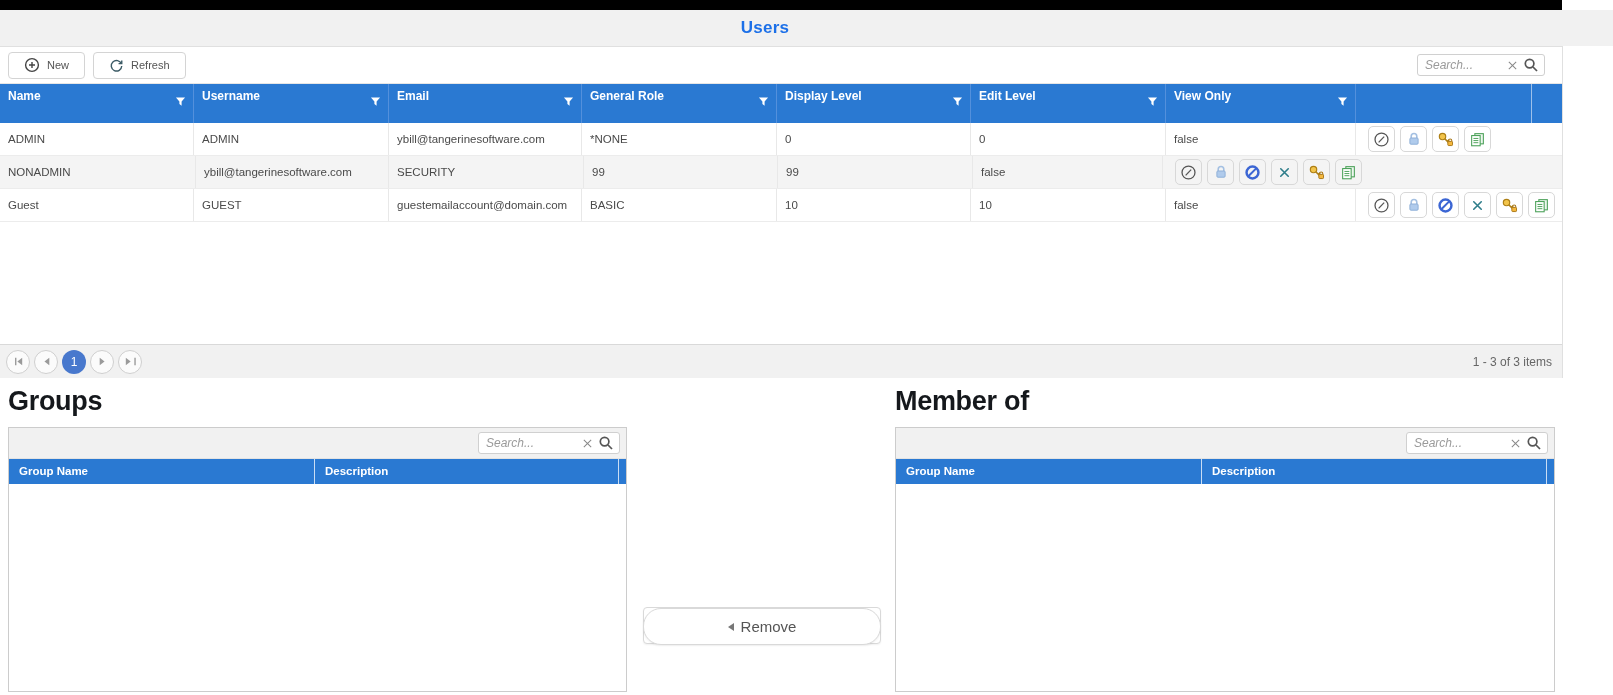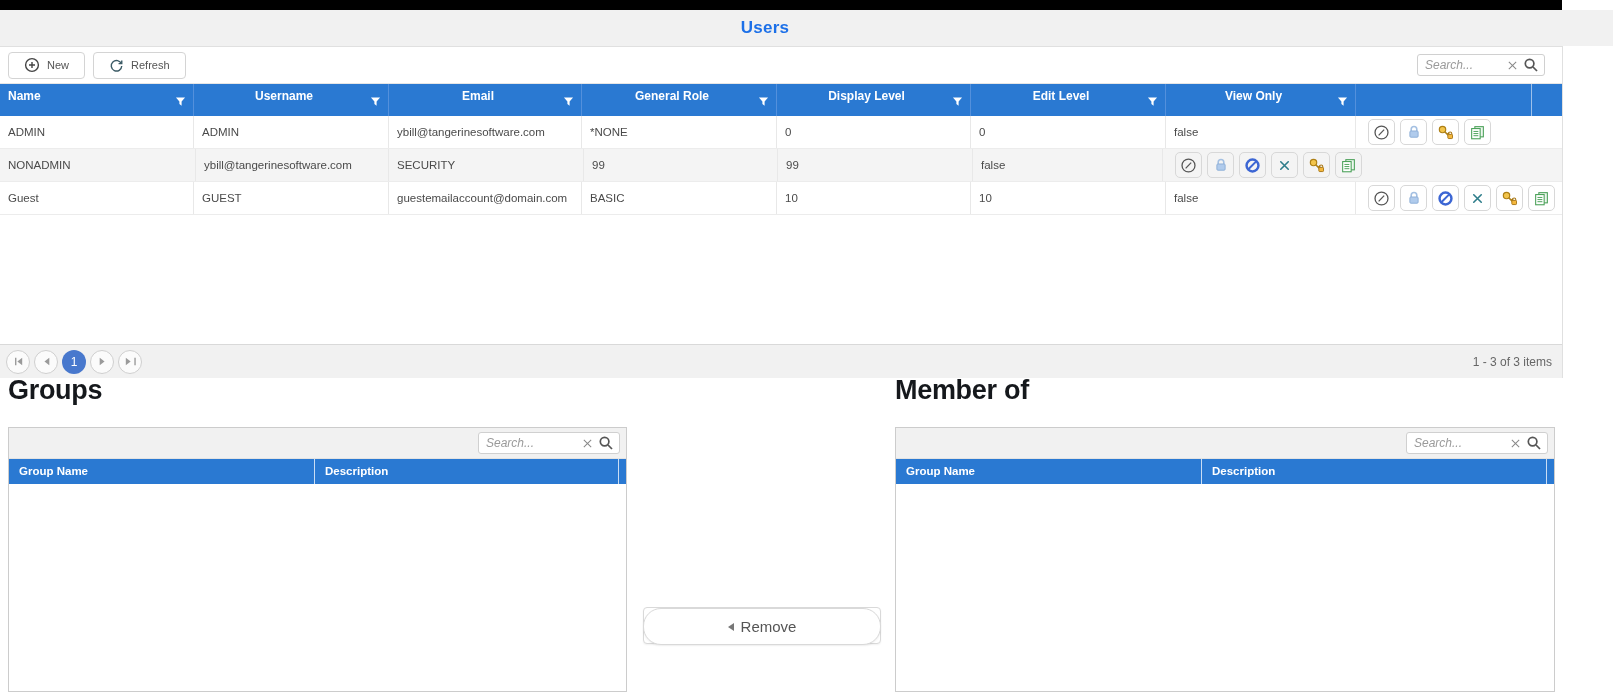--- a/index.html
+++ b/index.html
@@ -25,24 +25,24 @@
 
   .search-box { display:inline-flex; align-items:center; height:22px; width:128px;
                 background:#fff; border:1px solid #d0d0d0; border-radius:3px; padding:0 5px 0 7px; }
   .search-box input { flex:1; min-width:0; border:0; outline:0; font-size:12px; color:#444;
                       font-family:inherit; background:transparent; }
   .search-box input::placeholder { color:#9a9a9a; font-style:italic; }
   .search-box .clear-x { margin:0 5px 0 3px; cursor:pointer; display:flex; }
   .search-box .mag { cursor:pointer; display:flex; }
   .grid-toolbar .search-box { margin-left:auto; }
 
-  .g-header { height:32px; background:#2a79d2; display:flex; }
+  .g-header { height:39px; background:#2a79d2; display:flex; }
   .g-hcell { position:relative; color:#fff; font-size:12px; font-weight:bold;
              line-height:25px; padding:0 22px 0 8px; white-space:nowrap; overflow:hidden; }
-  .g-hcell + .g-hcell { border-left:1px solid #5390dc;text-align:center; }
+  .g-hcell + .g-hcell { border-left:1px solid #5390dc; }
   .g-hcell .funnel { position:absolute; right:7px; top:7px; }
   .hw0{width:193px}.hw1{width:195px}.hw2{width:193px}.hw3{width:195px}
   .hw4{width:194px}.hw5{width:195px}.hw6{width:190px}
   .hw-actions{flex:1}
   .hw-stub{width:10px; border-left:1px solid #9ec1ea !important;}
 
   .g-row { height:33px; display:flex; background:#fff; border-bottom:1px solid #ececec; }
   .g-row.alt { background:#f4f4f4; }
   .g-cell { font-size:11.5px; color:#4a4a4a; line-height:32px; padding:0 8px;
             white-space:nowrap; overflow:hidden; }
@@ -54,21 +54,21 @@
 
   .pager { height:34px; background:#f1f1f1; border-top:1px solid #d9d9d9;
            display:flex; align-items:center; padding:0 10px 0 6px; gap:4px; }
   .pg-btn { width:24px; height:24px; border-radius:50%; border:1px solid #cfcfcf; background:#fbfbfb;
             display:flex; align-items:center; justify-content:center; cursor:pointer; }
   .pg-current { width:24px; height:24px; border-radius:50%; background:#4878cd; color:#fff;
                 font-size:12px; display:flex; align-items:center; justify-content:center; cursor:pointer; }
   .pg-summary { margin-left:auto; font-size:12px; color:#666; }
 
   
-  .section-title { position:absolute; top:375px; font-size:27px; font-weight:bold; color:#15181c; letter-spacing:-.3px; }
+  .section-title { position:absolute; top:386px; font-size:27px; font-weight:bold; color:#15181c; letter-spacing:-.3px; }
   .t-groups { left:8px; } .t-member { left:895px; }
 
   .panel { position:absolute; top:427px; height:265px; border:1px solid #ccc; background:#fff;
            display:flex; flex-direction:column; }
   .p-groups { left:8px; width:619px; }
   .p-member { left:895px; width:660px; }
   .panel-toolbar { height:31px; background:#f1f1f1; border-bottom:1px solid #e3e3e3;
                    display:flex; align-items:center; padding:0 6px; }
   .panel-toolbar .search-box { margin-left:auto; width:142px; }
   .panel-header { height:25px; background:#2a79d2; display:flex; }

